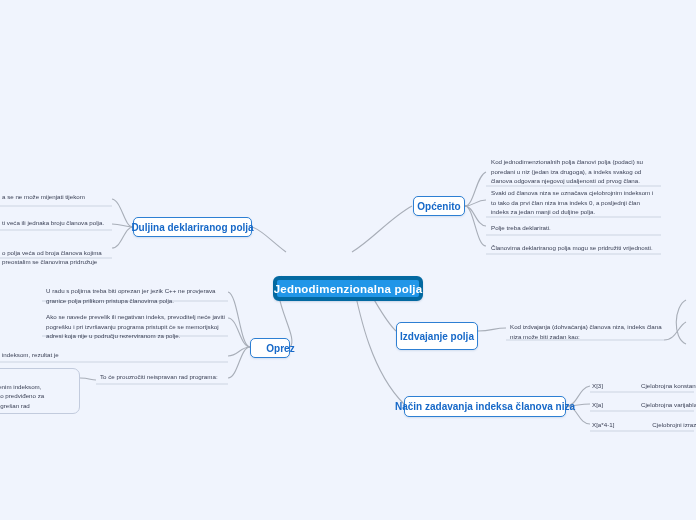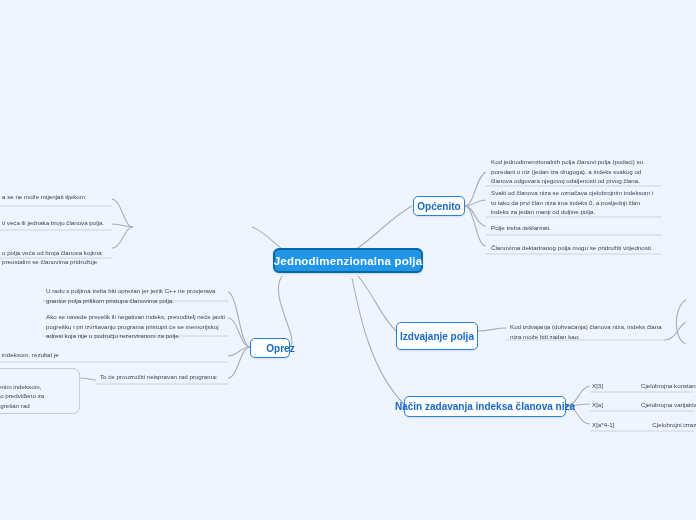--- a/index.html
+++ b/index.html
@@ -26,27 +26,28 @@
     position: absolute;
     box-sizing: border-box;
     display: flex;
     align-items: center;
     justify-content: center;
     white-space: nowrap;
   }
   
   .node.root {
     background: #2196e8;
-    border: 2px solid #0369a1;
+    border: 4px solid #0369a1;
     border-radius: 6px;
     color: #ffffff;
     font-size: 11.5px;
     font-weight: bold;
     letter-spacing: 0.2px;
     box-shadow: 0 1px 2px rgba(30,70,130,0.18);
+    margin-top: 28px;
   }
   
   .node.branch {
     background: #ffffff;
     border: 1.5px solid #2d7fd3;
     border-radius: 5px;
     color: #1769c8;
     font-size: 10px;
     font-weight: bold;
     box-shadow: 0 1px 2px rgba(40,90,150,0.14);
@@ -151,20 +152,23 @@
       <path d="M0,362 L228,362" stroke="#ccd3e2"></path>
       <path d="M96,384 L228,384" stroke="#ccd3e2"></path>
       <path d="M80,378 C90,378 90,380 96,380"></path>
     </g>
   </svg>
 
   <div class="node root" style="left:273px; top:248px; width:150px; height:25px;">
     <span>Jednodimenzionalna polja</span>
   </div>
 
+  <div class="node branch" style="left:133px; top:217px; width:119px; height:20px;">
+    <span>Duljina deklariranog polja</span>
+  </div>
   <div class="node leaf" style="left:0px; top:192px; width:112px;">
     <span class="txt">a se ne može mijenjati tijekom</span>
   </div>
   <div class="node leaf" style="left:0px; top:218px; width:112px;">
     <span class="txt">ti veća ili jednaka broju članova polja.</span>
   </div>
   <div class="node leaf" style="left:0px; top:238px; width:112px; white-space:pre-line;">
     <span class="txt">o polja veća od broja članova kojima
 preostalim se članovima pridružuje</span>
   </div>

